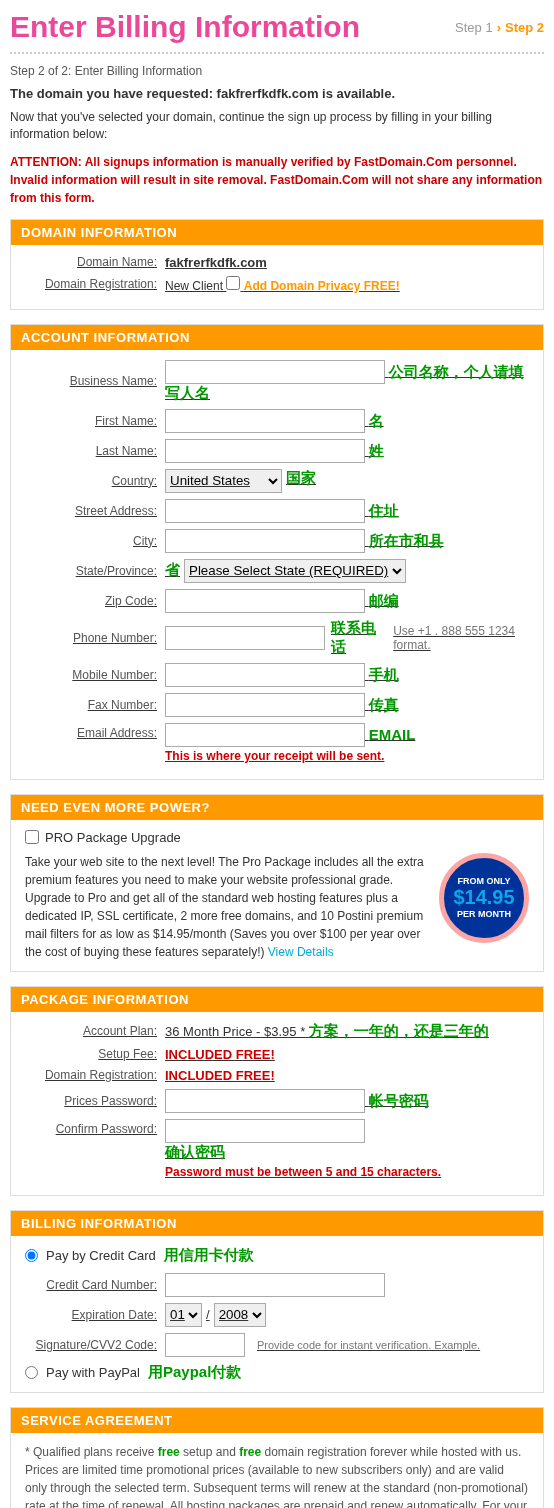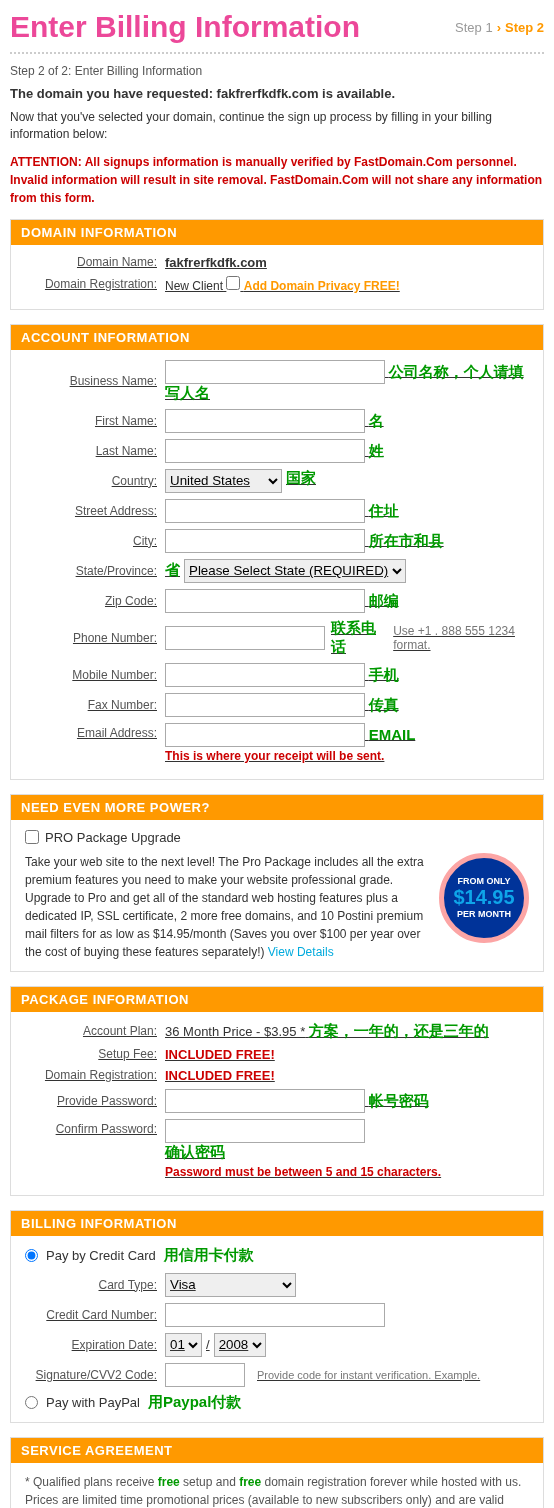--- a/index.html
+++ b/index.html
@@ -308,21 +308,21 @@
     </div>
     <div class="form-row">
       <span class="form-label">Setup Fee:</span>
       <span class="form-field included-free">INCLUDED FREE!</span>
     </div>
     <div class="form-row">
       <span class="form-label">Domain Registration:</span>
       <span class="form-field included-free">INCLUDED FREE!</span>
     </div>
     <div class="form-row">
-      <span class="form-label">Provide Password:</span>
+      <span class="form-label">Prices Password:</span>
       <span class="form-field">
         <input type="password" value="" style="width: 200px;">
         <span class="chinese-text">帐号密码</span>
       </span>
     </div>
     <div class="form-row" style="align-items:flex-start;">
       <span class="form-label" style="padding-top:3px;">Confirm Password:</span>
       <span class="form-field">
         <input type="password" value="" style="width: 200px;">
         <div class="chinese-text">确认密码</div>
@@ -332,31 +332,20 @@
   </div>
 </div>
 
 <div class="section-box">
   <div class="section-header">BILLING INFORMATION</div>
   <div class="section-content">
     <div class="billing-radio-row">
       <input type="radio" name="payment" checked="" style="">
       <span>Pay by Credit Card</span>
       <span class="chinese-text">用信用卡付款</span>
-    </div>
-    <div class="form-row">
-      <span class="form-label">Card Type:</span>
-      <span class="form-field card-type-row">
-        <select>
-          <option>Visa</option>
-          <option>MasterCard</option>
-          <option>American Express</option>
-          <option>Discover</option>
-        </select>
-      </span>
     </div>
     <div class="form-row">
       <span class="form-label">Credit Card Number:</span>
       <span class="form-field">
         <input type="text" value="" style="width: 220px;">
       </span>
     </div>
     <div class="form-row">
       <span class="form-label">Expiration Date:</span>
       <span class="form-field expiry-row">

